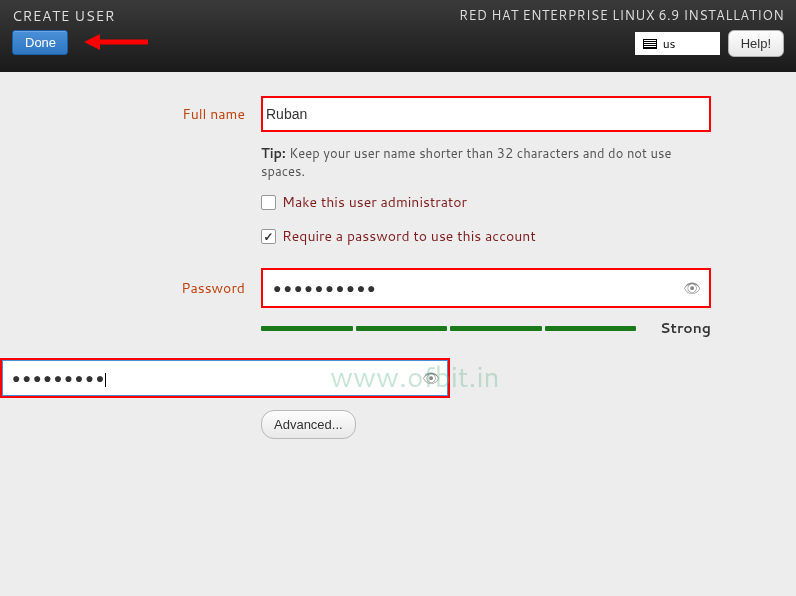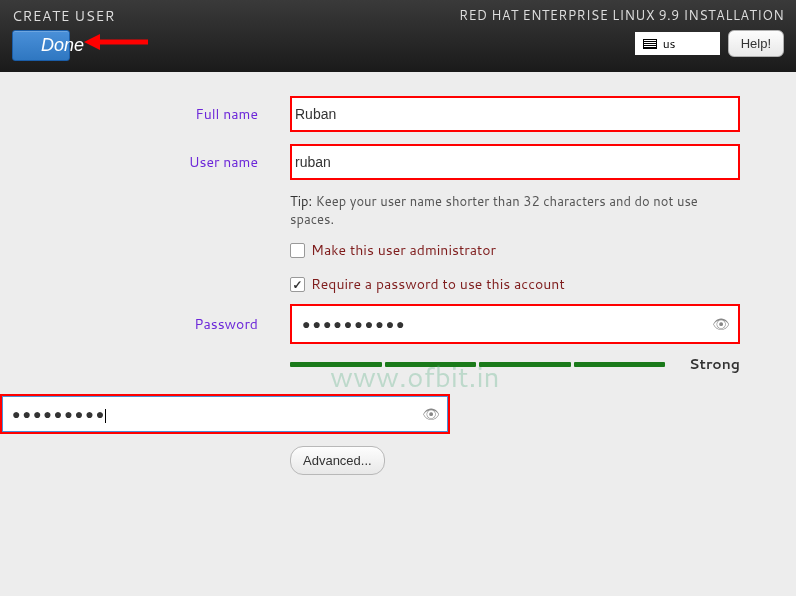--- a/index.html
+++ b/index.html
@@ -12,27 +12,26 @@
       justify-content: space-between;
       padding: 6px 12px;
       color: #fff;
     }
     .header-left { display: flex; flex-direction: column; gap: 4px; }
     .title { font-size: 14px; font-weight: 300; letter-spacing: 0.5px; color: #ddd; }
     .done-btn {
       background: linear-gradient(to bottom, #4a90d9, #2f77c1);
       border: 1px solid #1a5da8;
       color: #fff;
-      padding: 4px 28px;
-      font-size: 18px;
+      padding: 4px 12px;
+      font-size: 13px;
       border-radius: 3px;
       cursor: pointer;
       width: 56px;
       box-shadow: inset 0 1px rgba(255,255,255,0.2);
-      font-style: italic;
     }
     .header-right { display: flex; flex-direction: column; align-items: flex-end; gap: 6px; }
     .product { font-size: 13px; font-weight: 300; color: #ddd; letter-spacing: 0.3px; }
     .header-controls { display: flex; gap: 8px; align-items: center; padding-left: 12px; }
     .kb-select {
       background: #fff;
       color: #000;
       padding: 3px 8px;
       font-size: 12px;
       display: flex;
@@ -55,21 +54,21 @@
     
     .arrow {
       position: absolute;
       top: 32px;
       left: 84px;
       z-index: 10;
     }
     
     .form-area { padding: 24px 48px 0 0; }
     .row { display: flex; align-items: center; margin-bottom: 12px; }
-    .label-col { width: 290px; text-align: right; padding-right: 32px; font-size: 14px; color: #6d28d9; }
+    .label-col { width: 261px; text-align: right; padding-right: 16px; font-size: 14px; color: #c2410c; }
     .field-col { width: 450px; position: relative; }
     
     .text-input {
       width: 100%;
       padding: 8px 3px;
       font-size: 14px;
       border: 2px solid #ff0000;
       background: #fff;
       color: #333;
       outline: none;
@@ -90,21 +89,21 @@
       position: absolute;
       right: 10px;
       top: 50%;
       transform: translateY(-50%);
       color: #888;
       font-size: 14px;
       cursor: pointer;
     }
     
     .tip-text { font-size: 13px; color: #555; }
-    .tip-text b { font-weight: normal; color: #333; margin-top: 19px; }
+    .tip-text b { font-weight: bold; color: #333; margin-top: 19px; }
     
     .check-row { display: flex; align-items: center; gap: 6px; font-size: 14px; color: #7f1d1d; margin: 6px 0; }
     .checkbox { width: 15px; height: 15px; border: 1px solid #999; background: #fff; border-radius: 2px; display: inline-flex; align-items: center; justify-content: center; cursor: pointer; }
     .checkbox.checked::after { content: '✓'; color: #333; font-size: 12px; font-weight: bold; }
     
     .strength-row { display: flex; align-items: center; gap: 24px; margin: 4px 0 10px; }
     .strength-bar { flex: 1; height: 5px; background: #1a7a1a; border-radius: 1px; }
     .strength-bars { display: flex; gap: 3px; flex: 1; }
     .strength-label { font-size: 14px; color: #333; font-weight: bold; }
     
@@ -132,21 +131,21 @@
   </style>
 </head>
 <body>
 
 <div class="header">
   <div class="header-left">
     <div class="title">CREATE USER</div>
     <button class="done-btn">Done</button>
   </div>
   <div class="header-right">
-    <div class="product">RED HAT ENTERPRISE LINUX 9.9 INSTALLATION</div>
+    <div class="product">RED HAT ENTERPRISE LINUX 6.9 INSTALLATION</div>
     <div class="header-controls">
       <div class="kb-select">
         <span class="kb-icon"></span>
         <span>us</span>
       </div>
       <button class="help-btn">Help!</button>
     </div>
   </div>
 </div>
 
@@ -156,45 +155,39 @@
 </svg>
 
 <div class="form-area">
   <div class="row">
     <div class="label-col">Full name</div>
     <div class="field-col">
       <input class="text-input" value="Ruban" style="">
     </div>
   </div>
 
-  <div class="row">
-    <div class="label-col">User name</div>
-    <div class="field-col">
-      <input class="text-input" value="ruban" style="">
-    </div>
-  </div>
 
   <div class="row" style="margin-bottom:6px">
     <div class="label-col"></div>
     <div class="field-col tip-text">
       <b>Tip:</b><span> Keep your user name shorter than 32 characters and do not use spaces.</span>
     </div>
   </div>
 
   <div class="row" style="margin-bottom:2px">
     <div class="label-col"></div>
     <div class="field-col">
       <div class="check-row">
         <span class="checkbox"></span>
         <span>Make this user administrator</span>
       </div>
     </div>
   </div>
 
-  <div class="row" style="margin-bottom:4px">
+  <div class="row" style="margin-bottom:16px">
     <div class="label-col"></div>
     <div class="field-col">
       <div class="check-row">
         <span class="checkbox checked"></span>
         <span>Require a password to use this account</span>
       </div>
     </div>
   </div>
 
   <div class="row" style="margin-bottom:6px">

